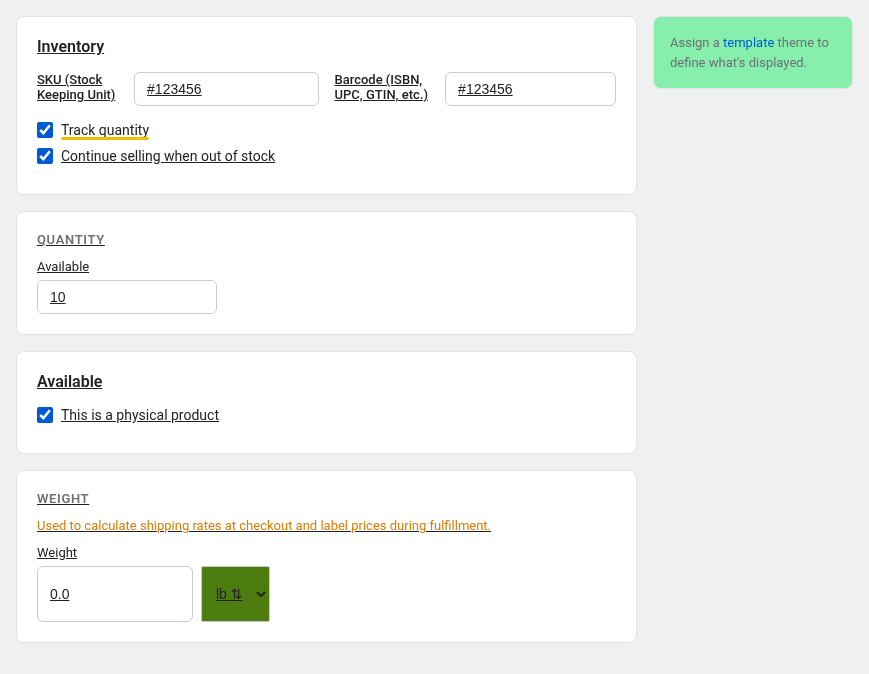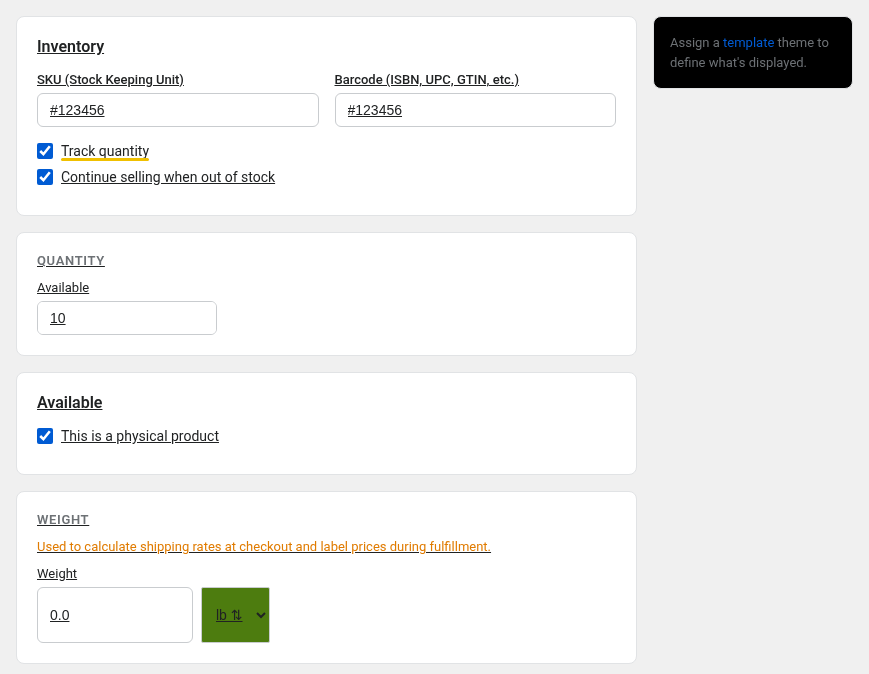--- a/index.html
+++ b/index.html
@@ -36,21 +36,21 @@
       margin-bottom: 16px;
     }
     .form-row {
       display: flex;
       gap: 16px;
       margin-bottom: 16px;
     }
     .form-group {
       flex: 1;
       display: flex;
-      flex-direction: column;
+      flex-direction: row;
       gap: 6px;
     }
     .form-label {
       font-size: 13px;
       font-weight: 500;
       color: #202223;
     }
     .form-input {
       border: 1px solid #c9cccf;
       border-radius: 6px;
@@ -150,21 +150,21 @@
       color: #202223;
       background: #4d7c0f;
       cursor: pointer;
       outline: none;
     }
     .sidebar {
       width: 200px;
       flex-shrink: 0;
     }
     .sidebar-card {
-      background: #000000;
+      background: #86efac;
       border: 1px solid #e1e3e5;
       border-radius: 8px;
       padding: 16px;
     }
     .sidebar-text {
       font-size: 13px;
       color: #6d7175;
       line-height: 1.5;
     }
     .sidebar-link {

